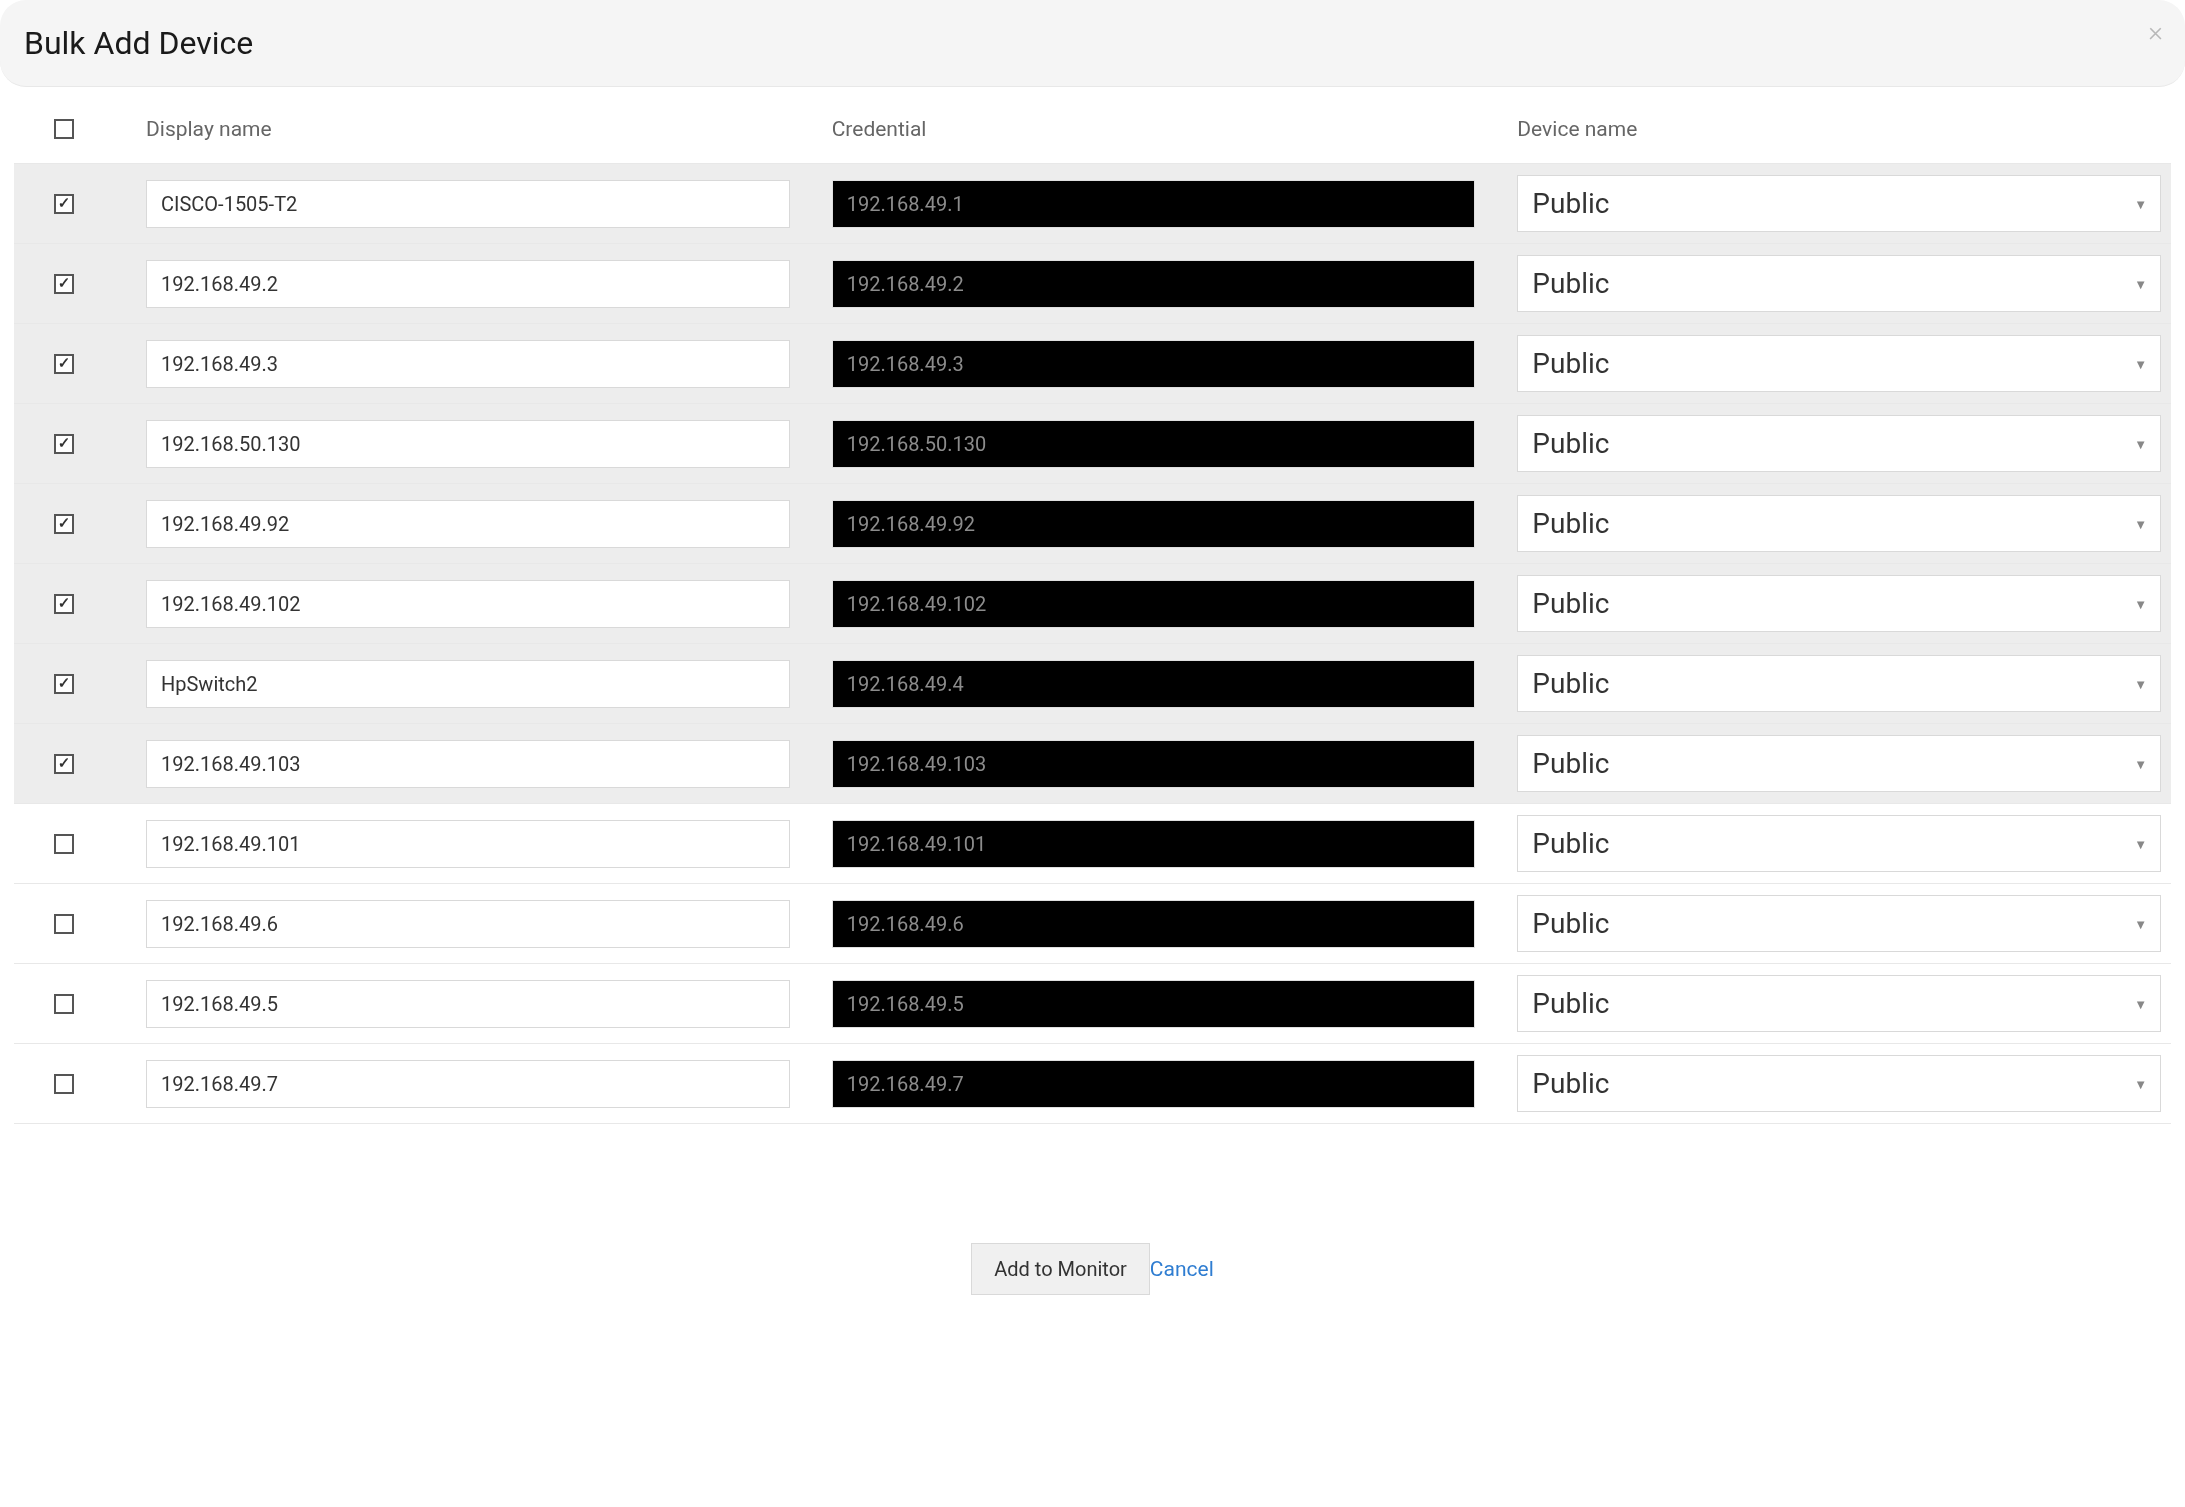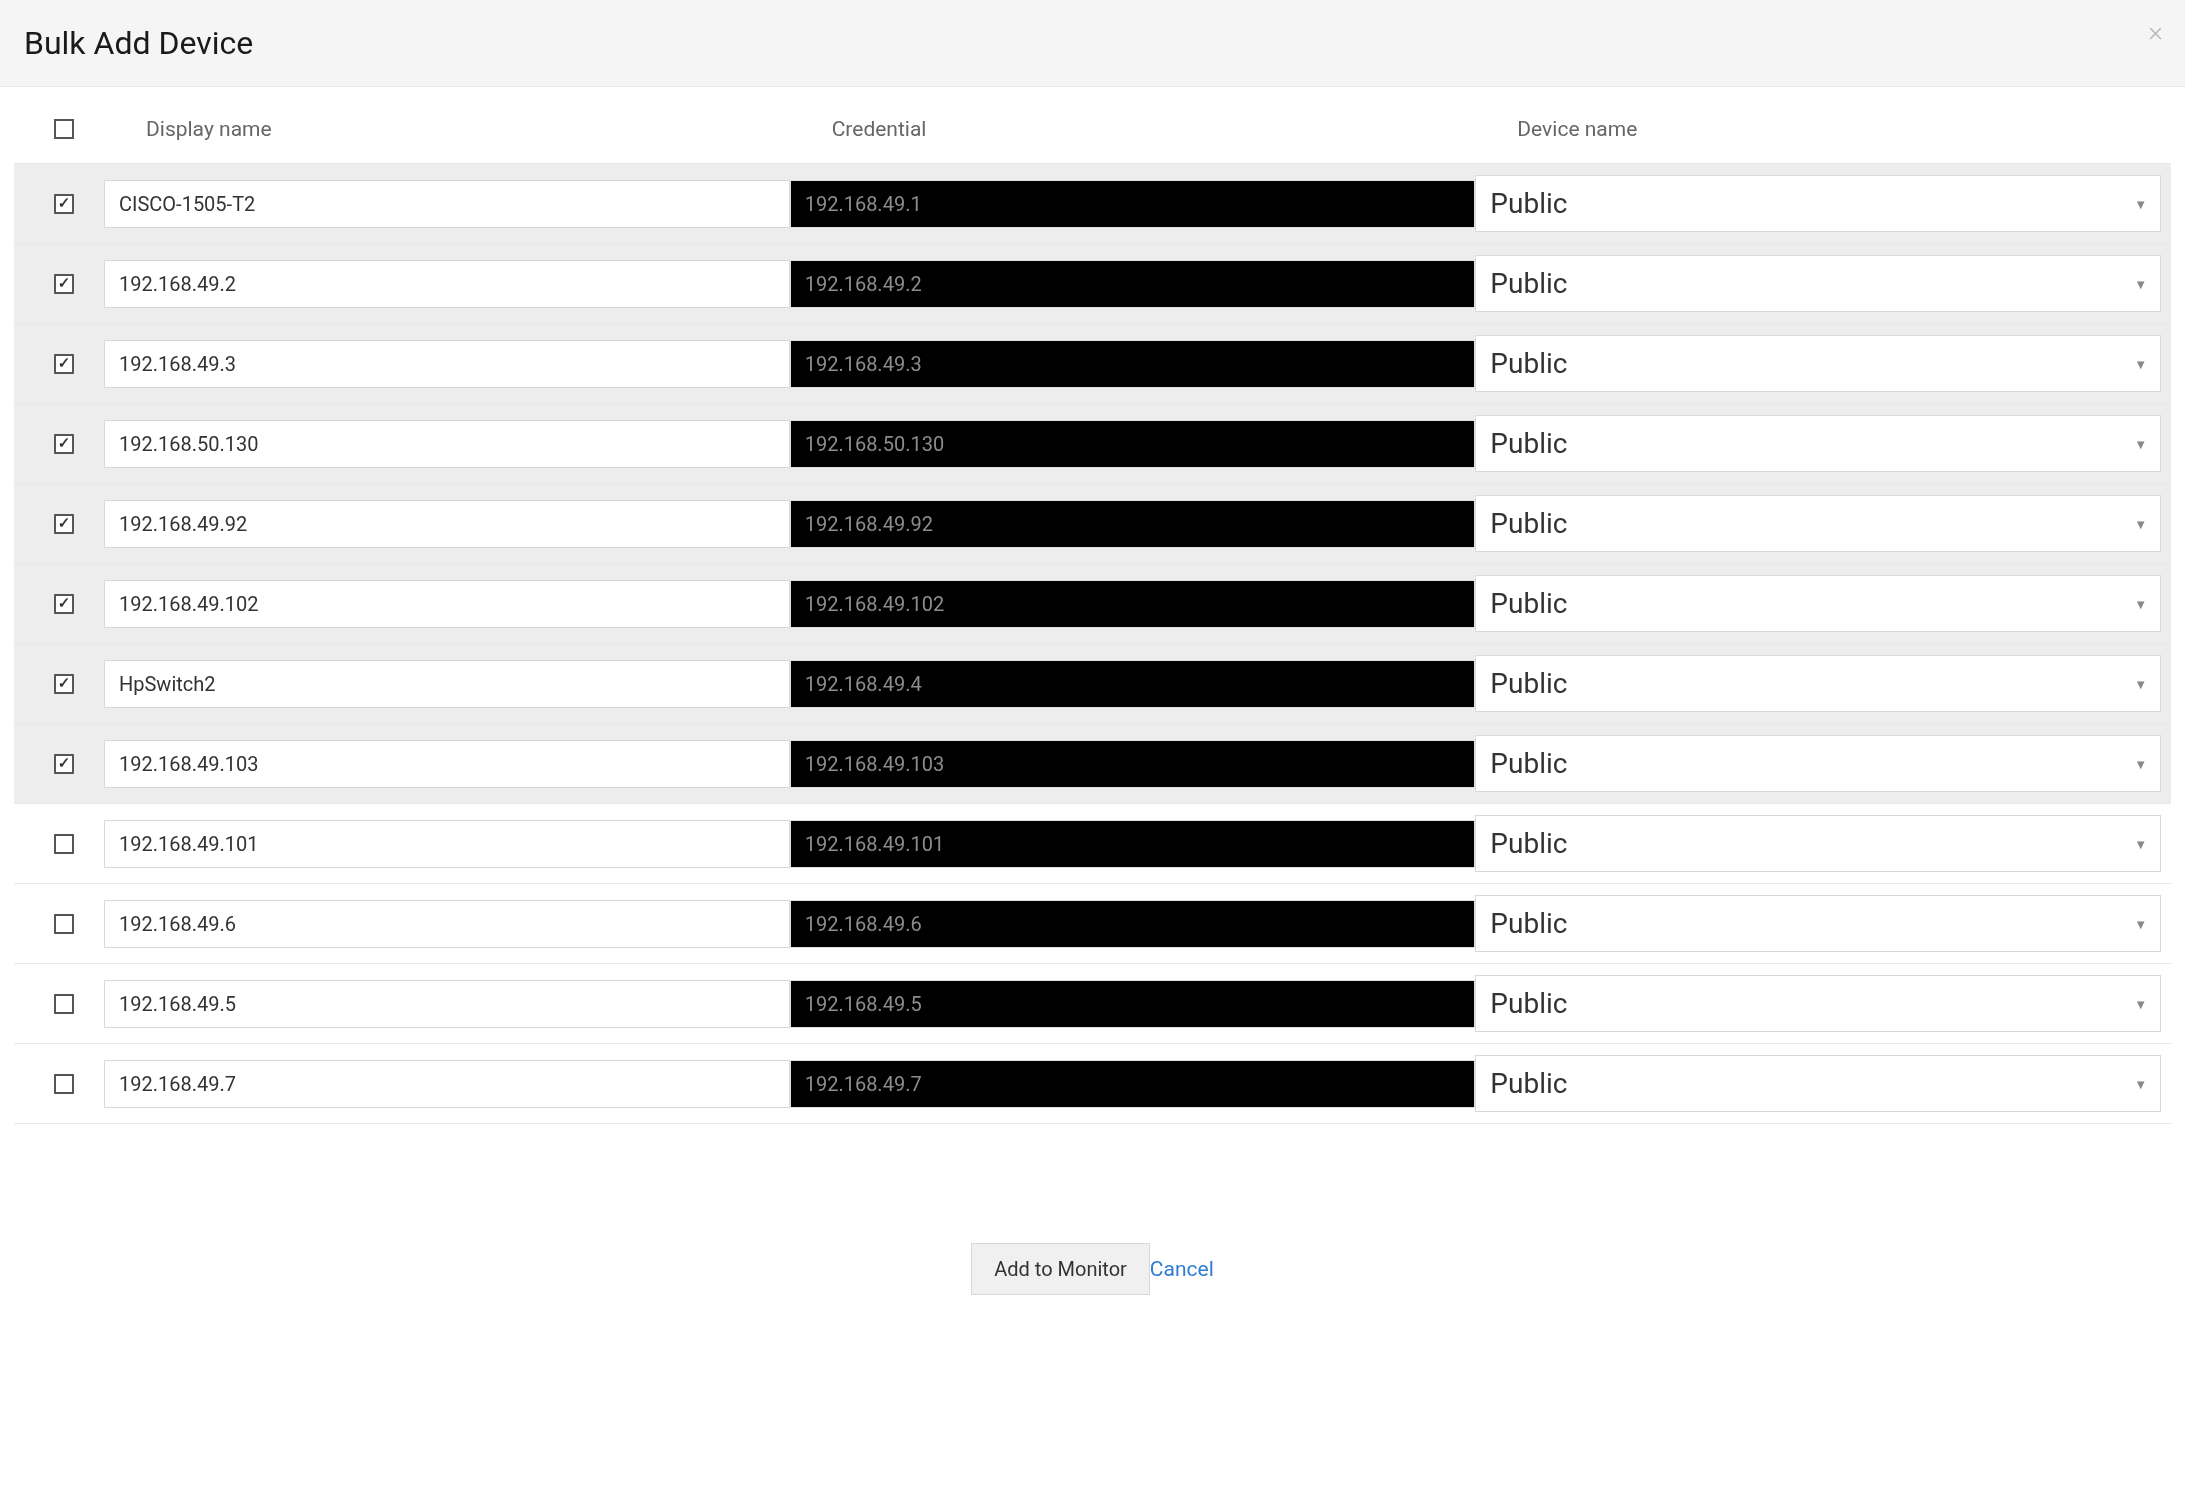--- a/index.html
+++ b/index.html
@@ -14,20 +14,21 @@
     }
     .modal {
       width: 100%;
       background: #fff;
     }
     .modal-header {
       background: #f5f5f5;
       padding: 24px 24px 24px 24px;
       border-bottom: 1px solid #e8e8e8;
       position: relative;
+      border-radius: 26px;
     }
     .modal-title {
       font-size: 32px;
       font-weight: 400;
       color: #1a1a1a;
     }
     .close-icon {
       position: absolute;
       top: 18px;
       right: 22px;
@@ -52,20 +53,21 @@
       color: #666;
       font-weight: 400;
     }
     .header-checkbox-cell {
       display: flex;
       justify-content: center;
     }
     .table-row {
       display: grid;
       grid-template-columns: 80px 1fr 1fr 1fr;
+      gap: 42px;
       padding: 11px 10px;
       align-items: center;
       border-top: 1px solid #e8e8e8;
     }
     .table-row.selected {
       background: #ededed;
     }
     .checkbox-cell {
       display: flex;
       justify-content: center;

